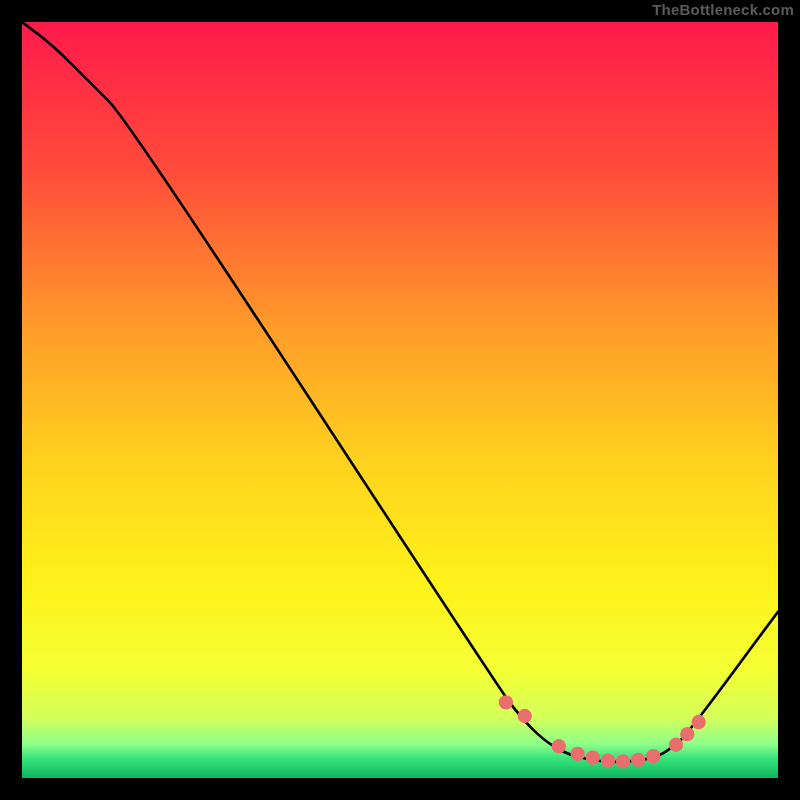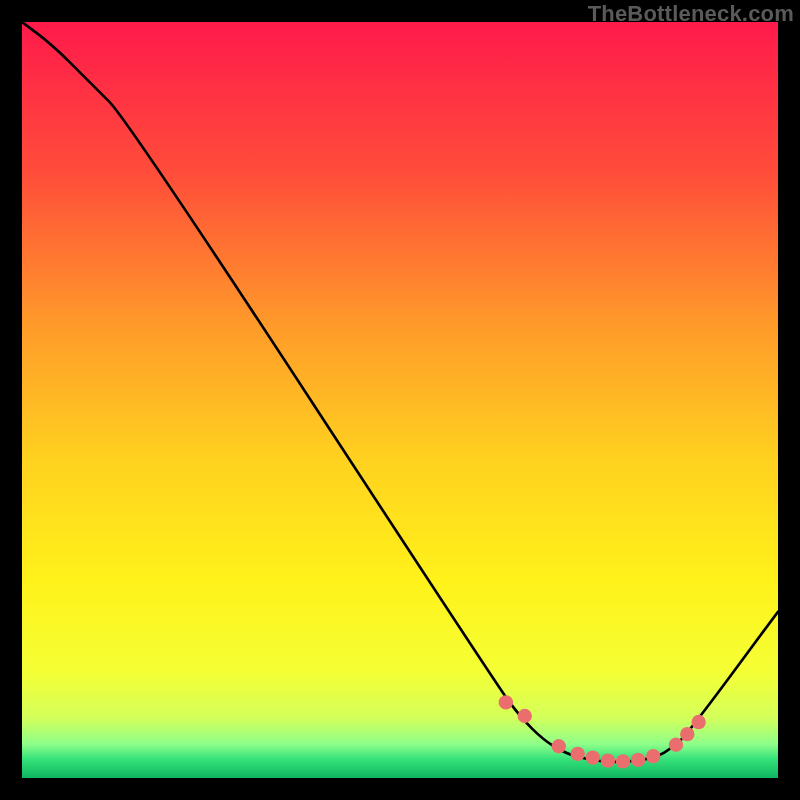--- a/index.html
+++ b/index.html
@@ -26,21 +26,21 @@
   }
   .gradient {
     position: absolute;
     inset: 0;
   }
   .attribution {
     position: absolute;
     top: 1px;
     right: 6px;
     font-family: Arial, Helvetica, sans-serif;
-    font-size: 22px;
+    font-size: 15px;
     font-weight: bold;
     color: #5a5a5a;
     letter-spacing: 0.2px;
   }
   svg.curve {
     position: absolute;
     inset: 0;
   }
 </style>
 </head>

